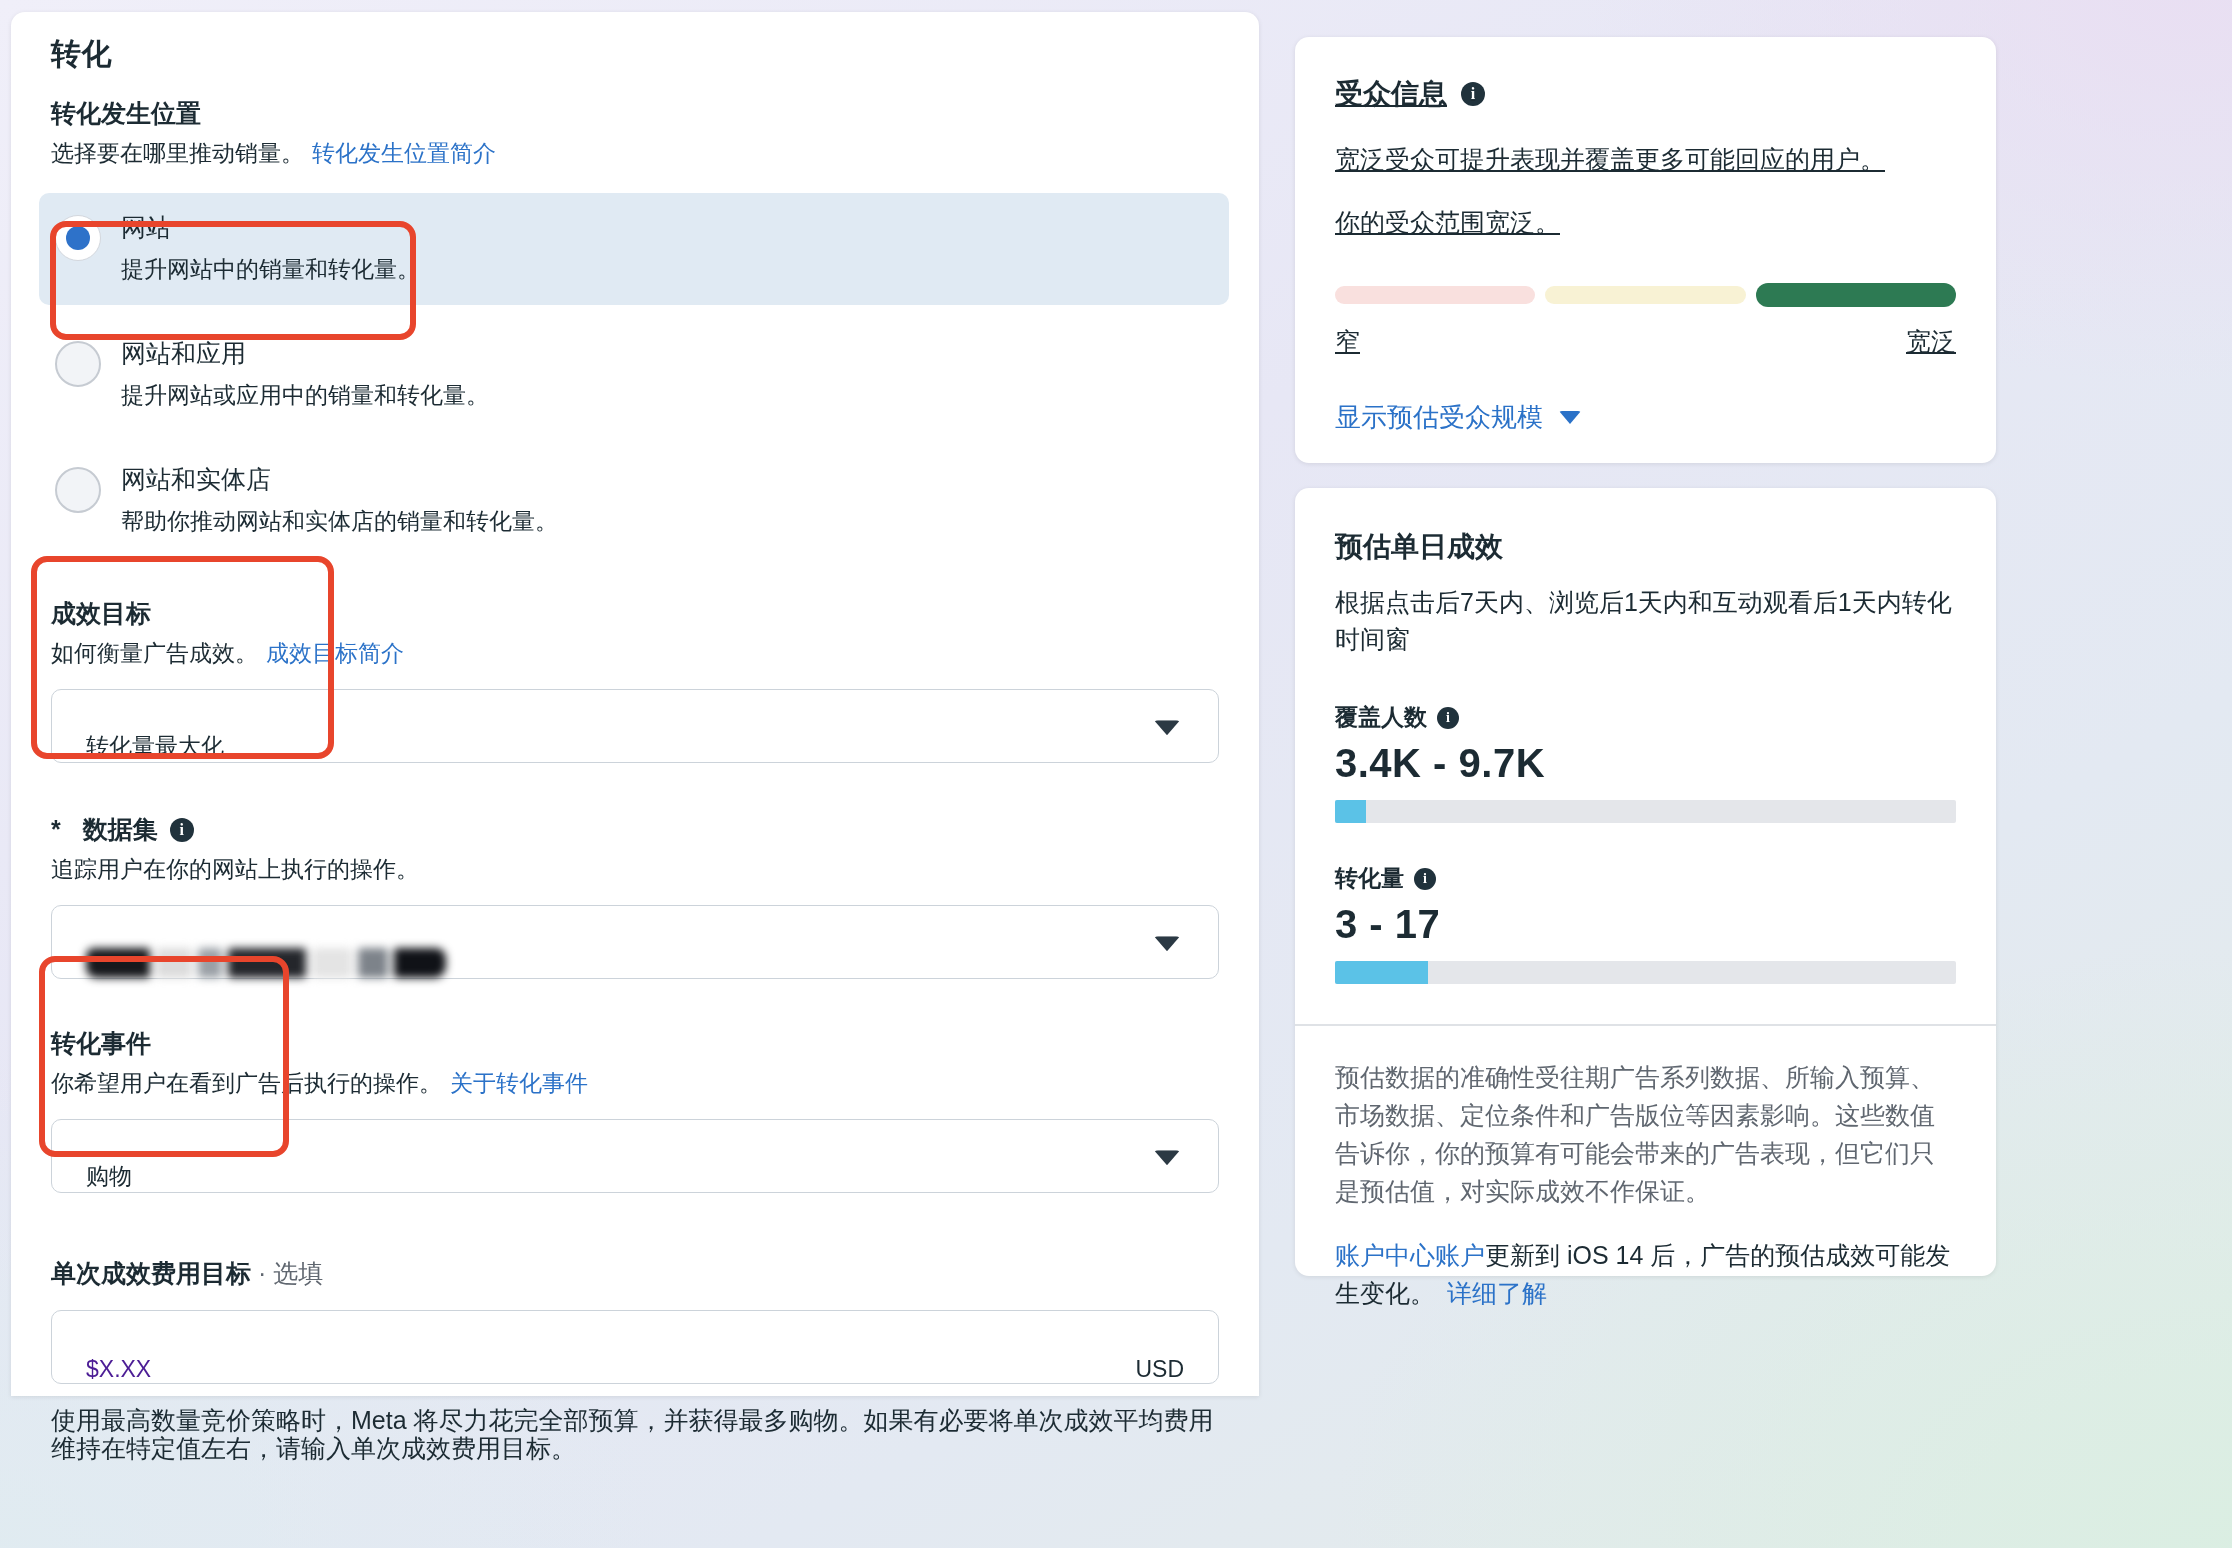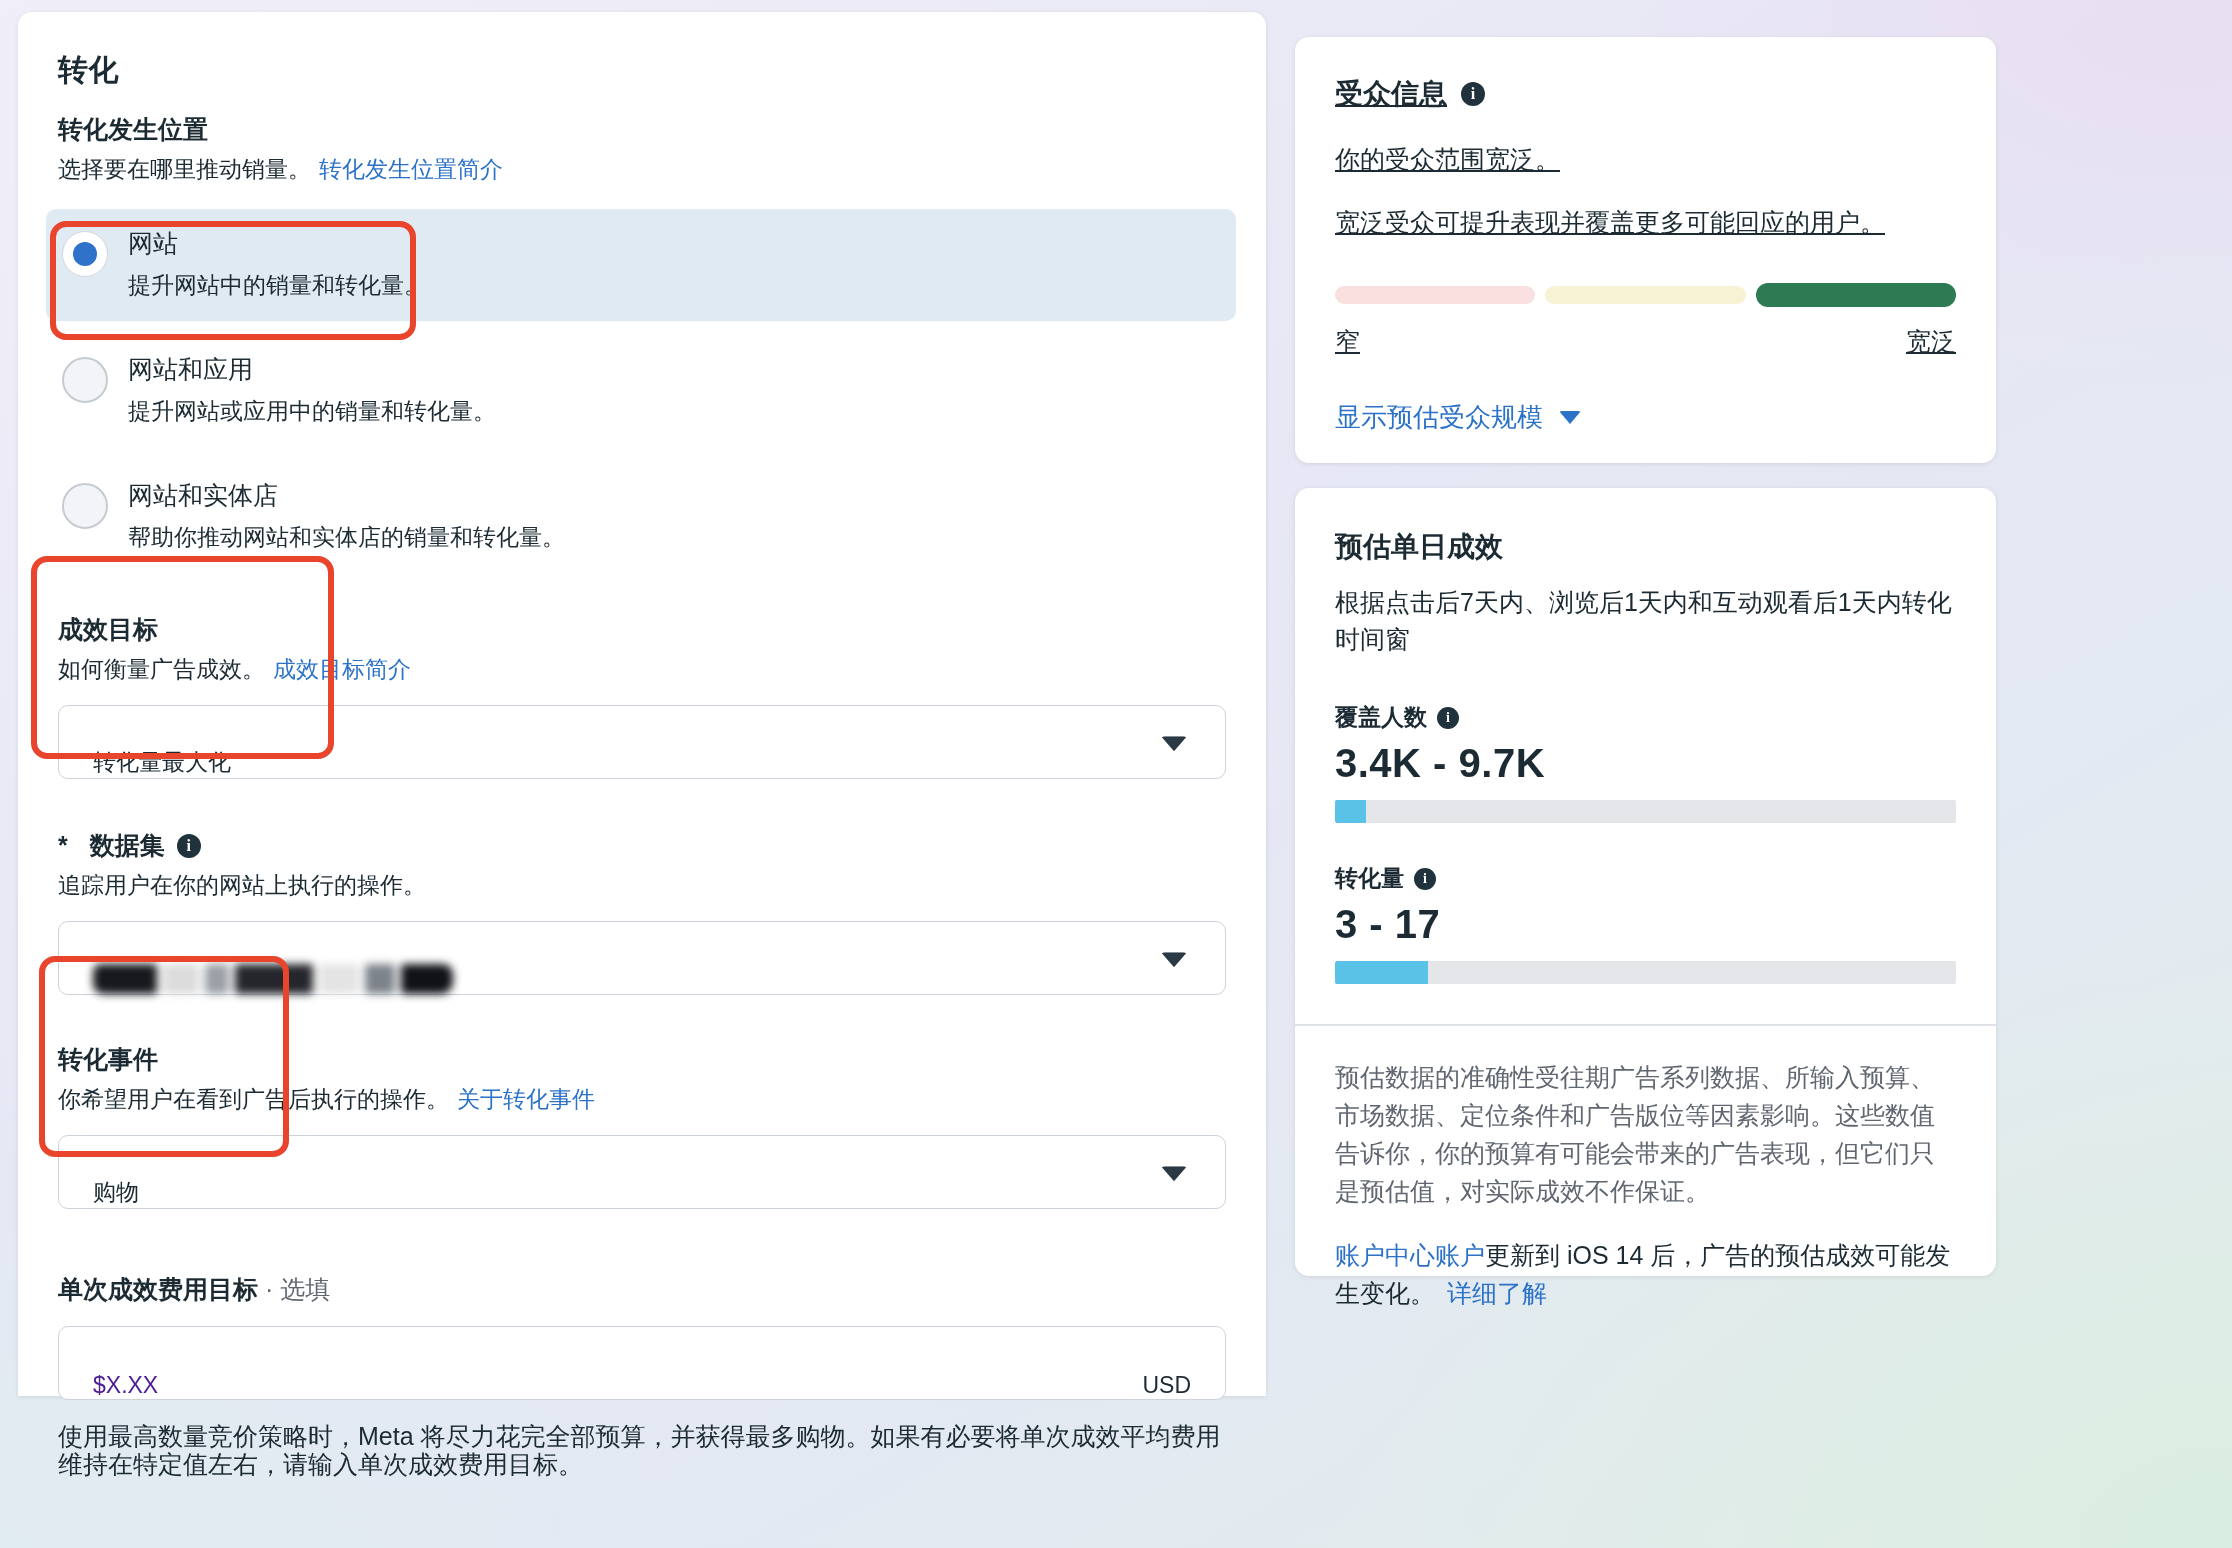--- a/index.html
+++ b/index.html
@@ -12,23 +12,23 @@
     background:
       radial-gradient(1100px 700px at 98% 0%, rgba(233,222,242,.9) 0%, rgba(233,222,242,0) 55%),
       radial-gradient(1500px 1000px at 100% 100%, rgba(218,238,226,.95) 0%, rgba(218,238,226,0) 60%),
       radial-gradient(1200px 900px at 0% 100%, rgba(223,236,240,.8) 0%, rgba(223,236,240,0) 55%),
       linear-gradient(150deg, #f0eff9 0%, #e7e7f5 40%, #e3e9f2 70%, #e3ece8 100%);
   }
   .card { background:#fff; box-shadow:0 1px 5px rgba(0,0,0,.09); position:absolute; }
 
   
   .left-card {
-    left:18px; top:12px; width:1248px; height:1384px;
+    left:11px; top:12px; width:1248px; height:1384px;
     border-radius:14px 14px 0 0;
-    padding:38px 40px 0 40px;
+    padding:22px 40px 0 40px;
   }
   .panel-title { font-size:30px; font-weight:bold; letter-spacing:.5px; }
   h2.sec { font-size:25px; font-weight:bold; }
   .desc { font-size:23px; margin-top:8px; }
   a.link { color:#2b72c8; text-decoration:none; cursor:pointer; }
   .desc a.link { margin-left:8px; }
 
   .sec-location { margin-top:22px; }
   .radio-row {
     display:flex; align-items:flex-start; gap:20px;
@@ -224,22 +224,22 @@
     <p class="helper">使用最高数量竞价策略时，Meta 将尽力花完全部预算，并获得最多购物。如果有必要将单次成效平均费用维持在特定值左右，请输入单次成效费用目标。</p>
   </div>
 
 </section>
 
 <section class="card audience-card">
   <h2 class="card-title">
     <span>受众信息</span>
     <span class="info-icon">i</span>
   </h2>
+  <p class="aud-line">宽泛受众可提升表现并覆盖更多可能回应的用户。</p>
   <p class="aud-line">你的受众范围宽泛。</p>
-  <p class="aud-line">宽泛受众可提升表现并覆盖更多可能回应的用户。</p>
   <div class="segments">
     <span class="seg pink"></span>
     <span class="seg yellow"></span>
     <span class="seg green"></span>
   </div>
   <div class="scale-labels">
     <span>窄</span>
     <span>宽泛</span>
   </div>
   <a class="link aud-link">

